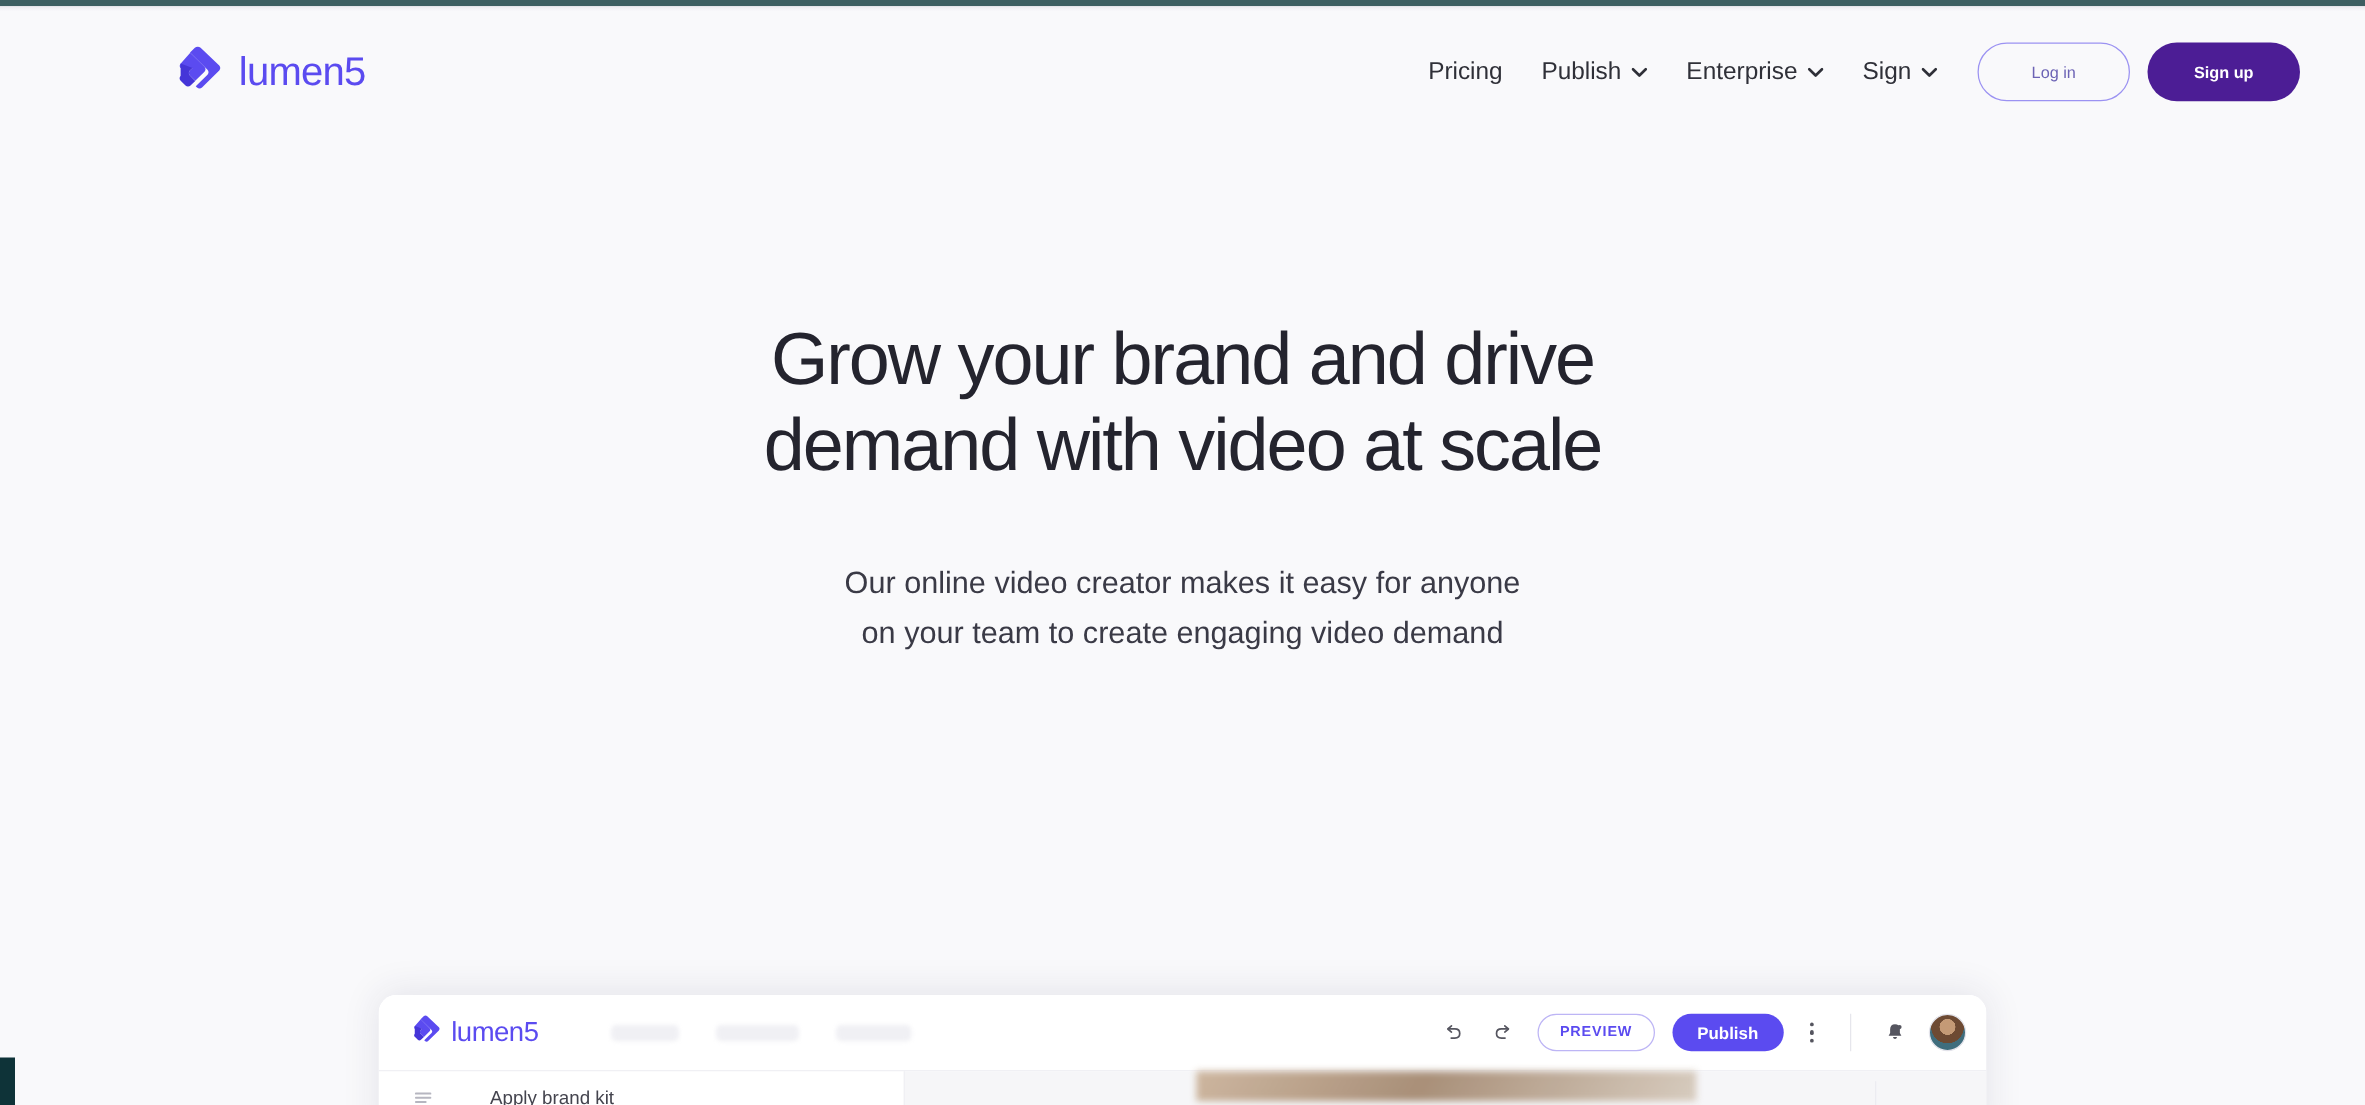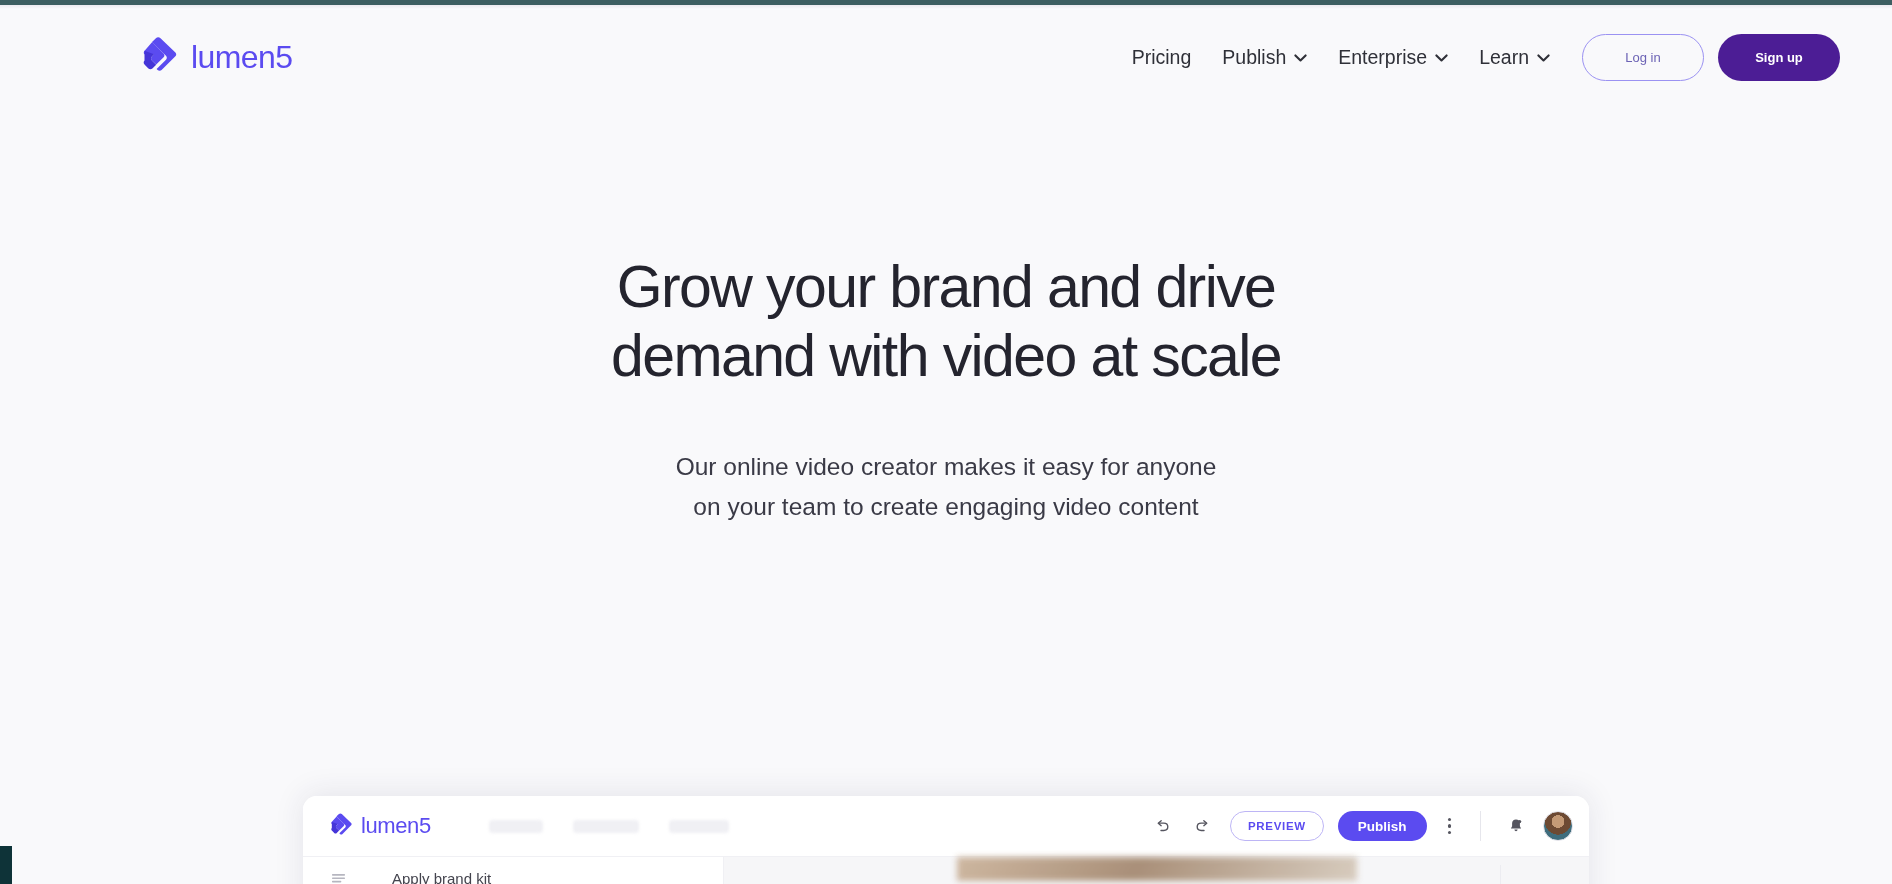--- a/index.html
+++ b/index.html
@@ -387,21 +387,21 @@
     <a class="nav-item" href="#">
       <span>Enterprise</span>
       <span class="chev">
         <svg width="13" height="8" viewBox="0 0 13 8">
             <path d="M1.4 1.4 L6.5 6.4 L11.6 1.4" fill="none" stroke="#2f3038" stroke-width="2.1" stroke-linecap="round" stroke-linejoin="round"></path>
           </svg>
       </span>
     </a>
 
     <a class="nav-item" href="#">
-      <span>Learn</span>
+      <span>Sign</span>
       <span class="chev">
         <svg width="13" height="8" viewBox="0 0 13 8">
             <path d="M1.4 1.4 L6.5 6.4 L11.6 1.4" fill="none" stroke="#2f3038" stroke-width="2.1" stroke-linecap="round" stroke-linejoin="round"></path>
           </svg>
       </span>
     </a>
 
   </nav>
 
   <div class="auth-group">
@@ -413,21 +413,21 @@
 
 <section class="hero">
 
   <h1 class="hero-title">
     <span>Grow your brand and drive</span><br>
     <span>demand with video at scale</span>
   </h1>
 
   <p class="hero-sub">
     <span>Our online video creator makes it easy for anyone</span><br>
-    <span>on your team to create engaging video content</span>
+    <span>on your team to create engaging video demand</span>
   </p>
 
 
 </section>
 
 <div class="mockup-stage">
   <div class="mockup-window">
 
     <div class="mock-topbar">
 

